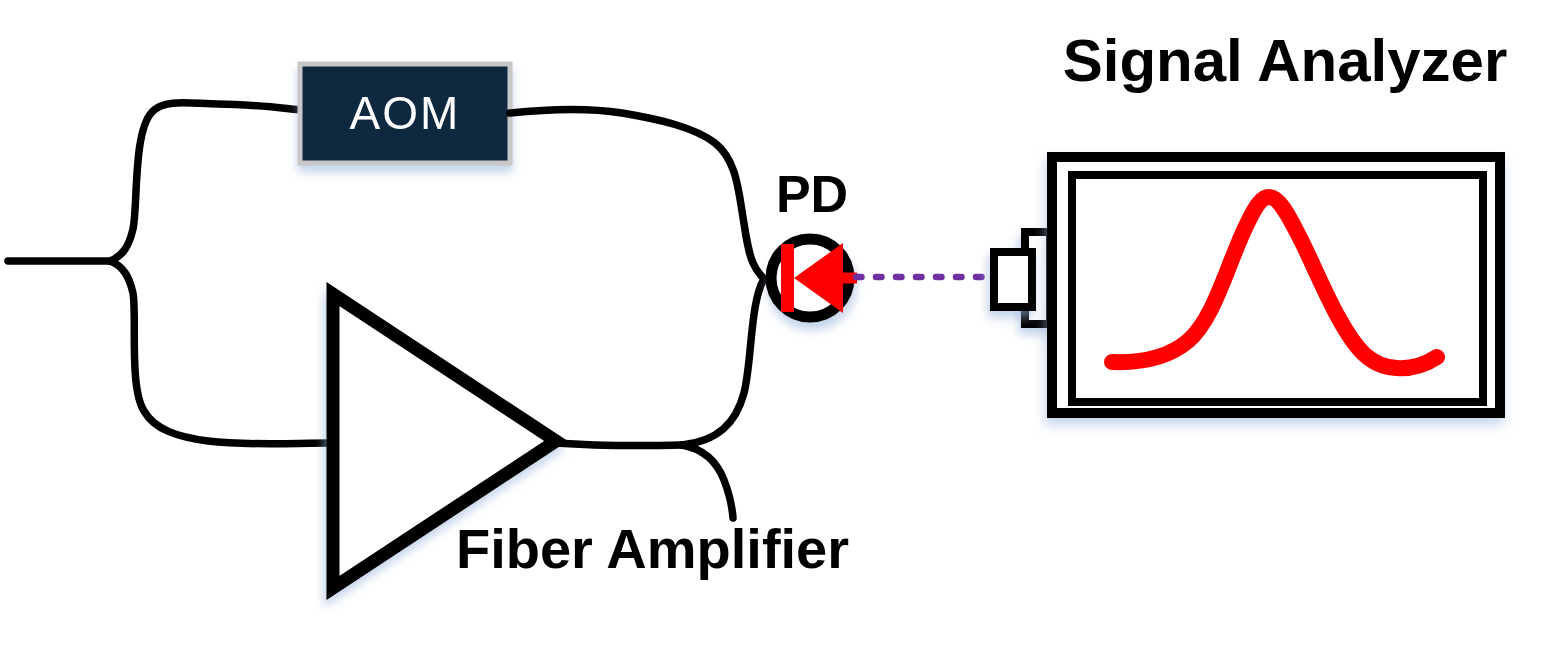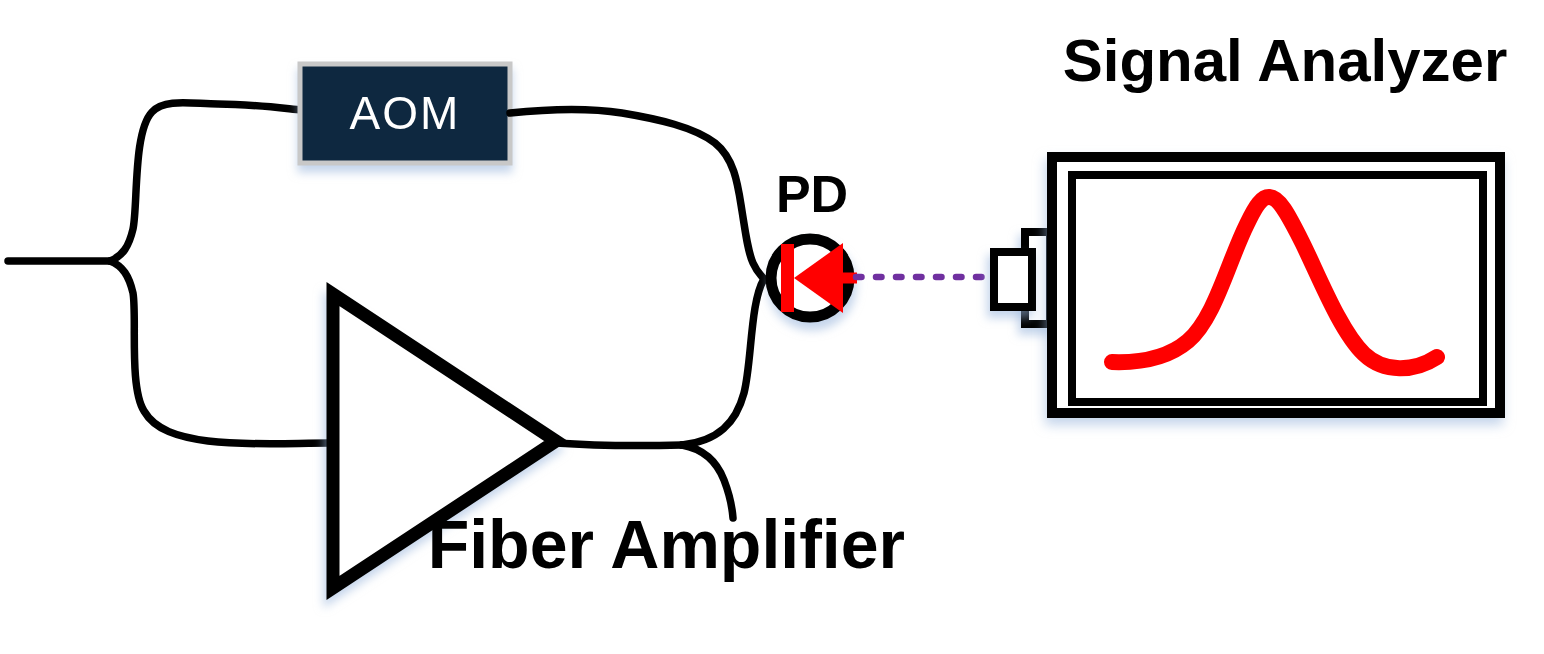--- a/index.html
+++ b/index.html
@@ -97,21 +97,21 @@
   .label-aom {
     left: 300px; top: 64px; width: 210px; height: 99px;
     line-height: 99px;
     font-size: 46px;
     font-weight: 400;
     color: var(--aom-text);
     letter-spacing: 2px;
   }
   .label-pd      { left: 757px;  top: 164px; width: 110px; font-size: 52px; }
   .label-signal  { left: 1040px; top: 26px;  width: 490px; font-size: 60px; }
-  .label-fiber   { left: 400px;  top: 505px; width: 505px; font-size: 68px; text-align: right; }
+  .label-fiber   { left: 400px;  top: 516px; width: 505px; font-size: 56px; }
 </style>
 </head>
 <body>
 
 <div class="stage">
 
   <svg class="diagram" width="1544" height="654" viewBox="0 0 1544 654">
 
     <path class="fiber" d="M 8 261 H 110"></path>
     <path class="fiber" d="M 110 261 C 123 256 129 246 133 229 C 138 206 133 132 152 112 C 165 98 193 104 218 104 C 248 104 272 107 302 110"></path>

